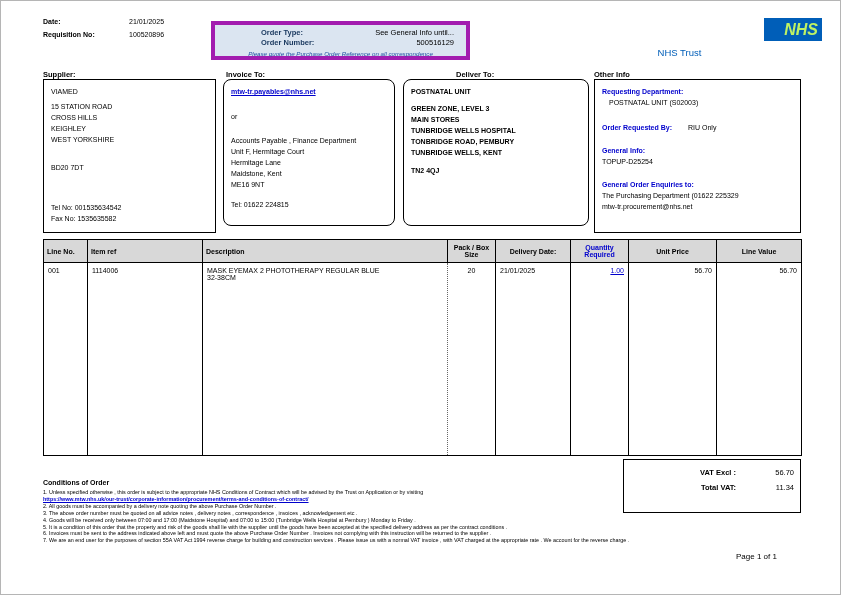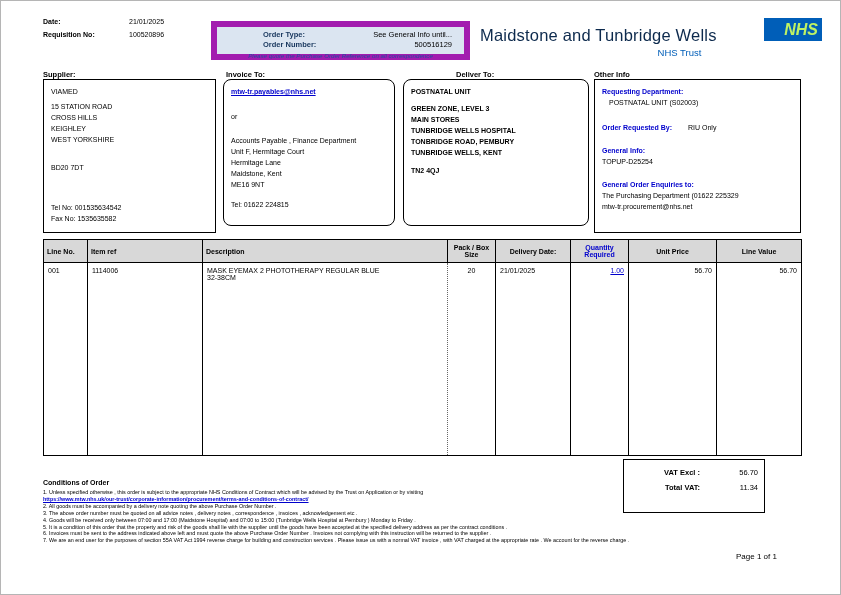--- a/index.html
+++ b/index.html
@@ -5,21 +5,21 @@
   html,body{margin:0;padding:0;background:#d8d8d8;}
   .page{position:relative;width:841px;height:595px;background:#fff;font-family:"Liberation Sans",sans-serif;color:#000;overflow:hidden;border:1px solid #b5b5b5;box-sizing:border-box;margin:0 auto;}
   .page *{box-sizing:border-box;}
 
   
   .meta{position:absolute;left:42px;top:14px;font-size:7px;line-height:13px;}
   .mrow{display:flex;}
   .mlbl{font-weight:bold;width:86px;}
 
   
-  .order-box{position:absolute;left:210px;top:20px;width:259px;height:39px;background:#dbe5f1;border:6px solid #a21caf;padding-top:3px;}
+  .order-box{position:absolute;left:210px;top:20px;width:259px;height:39px;background:#dbe5f1;border:4px solid #a21caf;padding-top:3px;}
   .orow{display:flex;font-size:7.5px;line-height:10px;padding:0 12px 0 46px;}
   .olbl{font-weight:bold;color:#17365d;width:80px;}
   .oval{flex:1;text-align:right;}
   .onote{font-size:6.2px;font-style:italic;color:#1f4ea1;text-align:center;margin-top:2px;}
 
   
   .trust-title{position:absolute;left:479px;top:25px;font-size:16.5px;color:#0d2a4d;letter-spacing:.2px;white-space:nowrap;}
   .nhs-logo{position:absolute;left:763px;top:17px;width:58px;height:23px;background:#005eb8;color:#bef264;font-weight:bold;font-style:italic;font-size:16px;display:flex;align-items:center;justify-content:flex-end;padding-right:4px;}
   .nhs-sub{position:absolute;left:600px;top:46px;width:157px;text-align:center;color:#005eb8;font-size:9.5px;}
 
@@ -52,21 +52,21 @@
   .po-table th{border:1px solid #000;background:#d8d8d8;font-weight:bold;padding:2px 3px;height:23px;vertical-align:middle;text-align:center;}
   .po-table th.al{text-align:left;}
   .po-table td{border:1px solid #000;vertical-align:top;padding:4px;height:193px;}
   .po-table th.qty-h{color:#0000cc;}
   .al{text-align:left}.ac{text-align:center}.ar{text-align:right}
   td.desc{border-right-style:dotted;border-right-color:#666;}
   td.pack{border-left-style:dotted;border-left-color:#666;}
   .qty-link{color:#0000cc;text-decoration:underline;cursor:pointer;}
 
   
-  .totals{position:absolute;left:622px;top:458px;width:142px;height:54px;border:1px solid #000;font-size:7.5px;padding:5px 6px 0;background:#fff;}
+  .totals{position:absolute;left:622px;top:458px;width:178px;height:54px;border:1px solid #000;font-size:7.5px;padding:5px 6px 0;background:#fff;}
   .trow{display:flex;justify-content:flex-end;line-height:15px;}
   .tlbl{font-weight:bold;text-align:right;}
   .tval{width:58px;text-align:right;}
   .trow-total .tval{font-weight:bold;}
 
   
   .ack{position:absolute;left:42px;top:462px;font-size:8px;font-weight:bold;}
   .ack-link{color:#0000cc;text-decoration:underline;cursor:pointer;}
   .ack-note{margin-left:6px;}
   .cond-title{position:absolute;left:42px;top:478px;font-size:7px;font-weight:bold;}
@@ -95,21 +95,20 @@
       <span class="olbl">Order Type:</span>
       <span class="oval">See General Info until...</span>
     </div>
     <div class="orow">
       <span class="olbl">Order Number:</span>
       <span class="oval">500516129</span>
     </div>
     <div class="onote">Please quote the Purchase Order Reference on all correspondence</div>
   </div>
 
-  <div class="trust-title">Maidstone and Tunbridge Wells</div>
   <div class="nhs-logo">
     <span>NHS</span>
   </div>
   <div class="nhs-sub">NHS Trust</div>
 
   <div class="sec-title t-supplier">Supplier:</div>
   <div class="sec-title t-invoice">Invoice To:</div>
   <div class="sec-title t-deliver">Deliver To:</div>
   <div class="sec-title t-other">Other Info</div>
 

